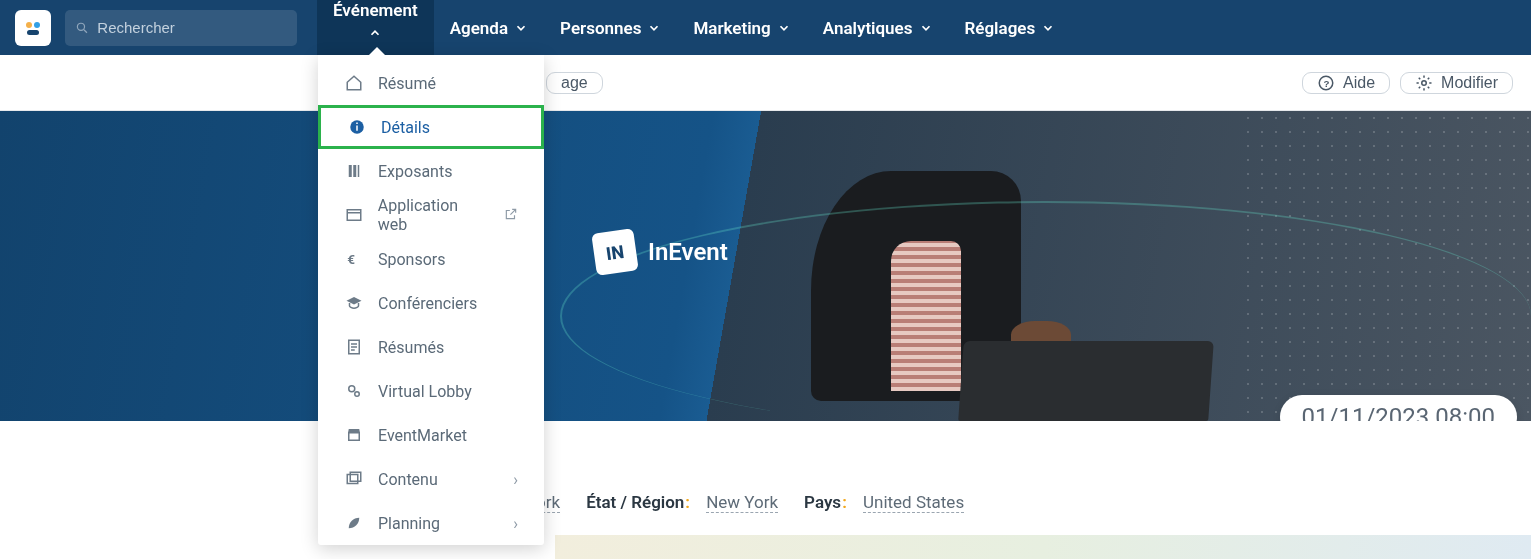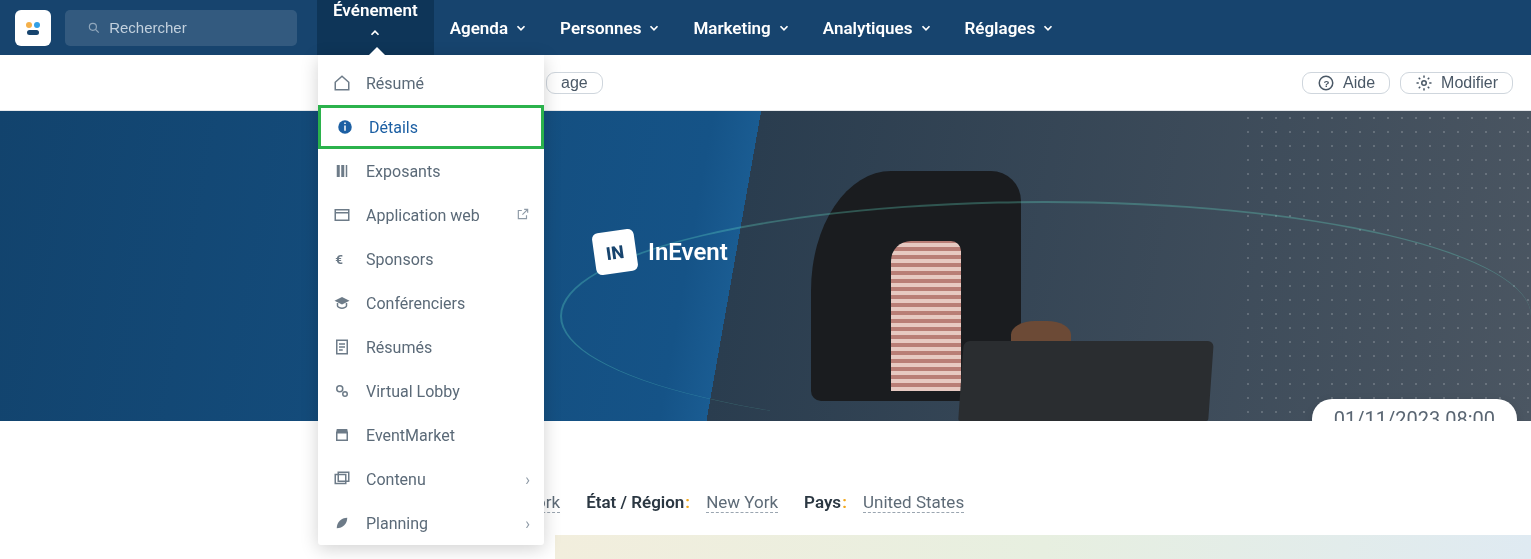--- a/index.html
+++ b/index.html
@@ -21,21 +21,21 @@
       display: flex; align-items: center; justify-content: center;
     }
     .logo-box svg { display:block; }
     
     .search-wrap {
       display: flex;
       align-items: center;
       background: rgba(255,255,255,0.12);
       border-radius: 5px;
       height: 36px;
-      padding: 0 22px;
+      padding: 0 10px;
       width: 232px;
       gap: 8px;
     }
     .search-wrap svg { opacity: .6; }
     .search-wrap input {
       background: transparent;
       border: none;
       outline: none;
       color: #d4dee8;
       font-size: 15px;
@@ -89,21 +89,21 @@
       width: 0; height: 0;
       border-left: 9px solid transparent;
       border-right: 9px solid transparent;
       border-bottom: 9px solid #fff;
     }
     .dd-item {
       display: flex;
       align-items: center;
       gap: 14px;
       height: 44px;
-      padding: 0 14px;
+      padding: 0 26px;
       color: #5b6a78;
       font-size: 16px;
       cursor: pointer;
     }
     .dd-item .dd-icon { width: 20px; display:flex; justify-content:center; color:#6d7b88;}
     .dd-item .ext { margin-left:auto; color:#8e9aa6;}
     .dd-item .sub-chev { margin-left:auto; color:#8e9aa6;}
     .dd-item.highlight {
       border: 3px solid #2bb24c;
       color: #1c5fa3;
@@ -166,21 +166,21 @@
       border-radius:50%; border-right:none; border-bottom:none;
     }
     .hero-dots {
       position:absolute; right:0; top:0; width:290px; height:310px;
       background-image: radial-gradient(rgba(255,255,255,0.18) 1.2px, transparent 1.2px);
       background-size: 14px 14px;
     }
     .date-chip {
       position:absolute; right: 14px; bottom: -18px;
       background:#fff; border-radius: 22px;
-      padding: 8px 22px; font-size:20px; color:#5a6673;
+      padding: 8px 22px; font-size:24px; color:#5a6673;
       box-shadow: 0 2px 8px rgba(0,0,0,0.1);
       z-index:5;
     }
     
     .event-title {
       font-size: 30px; font-weight:600; color:#2b3742;
       margin: 22px 0 14px 380px;
     }
     .meta-line {
       display:flex; gap: 26px; align-items:baseline;

